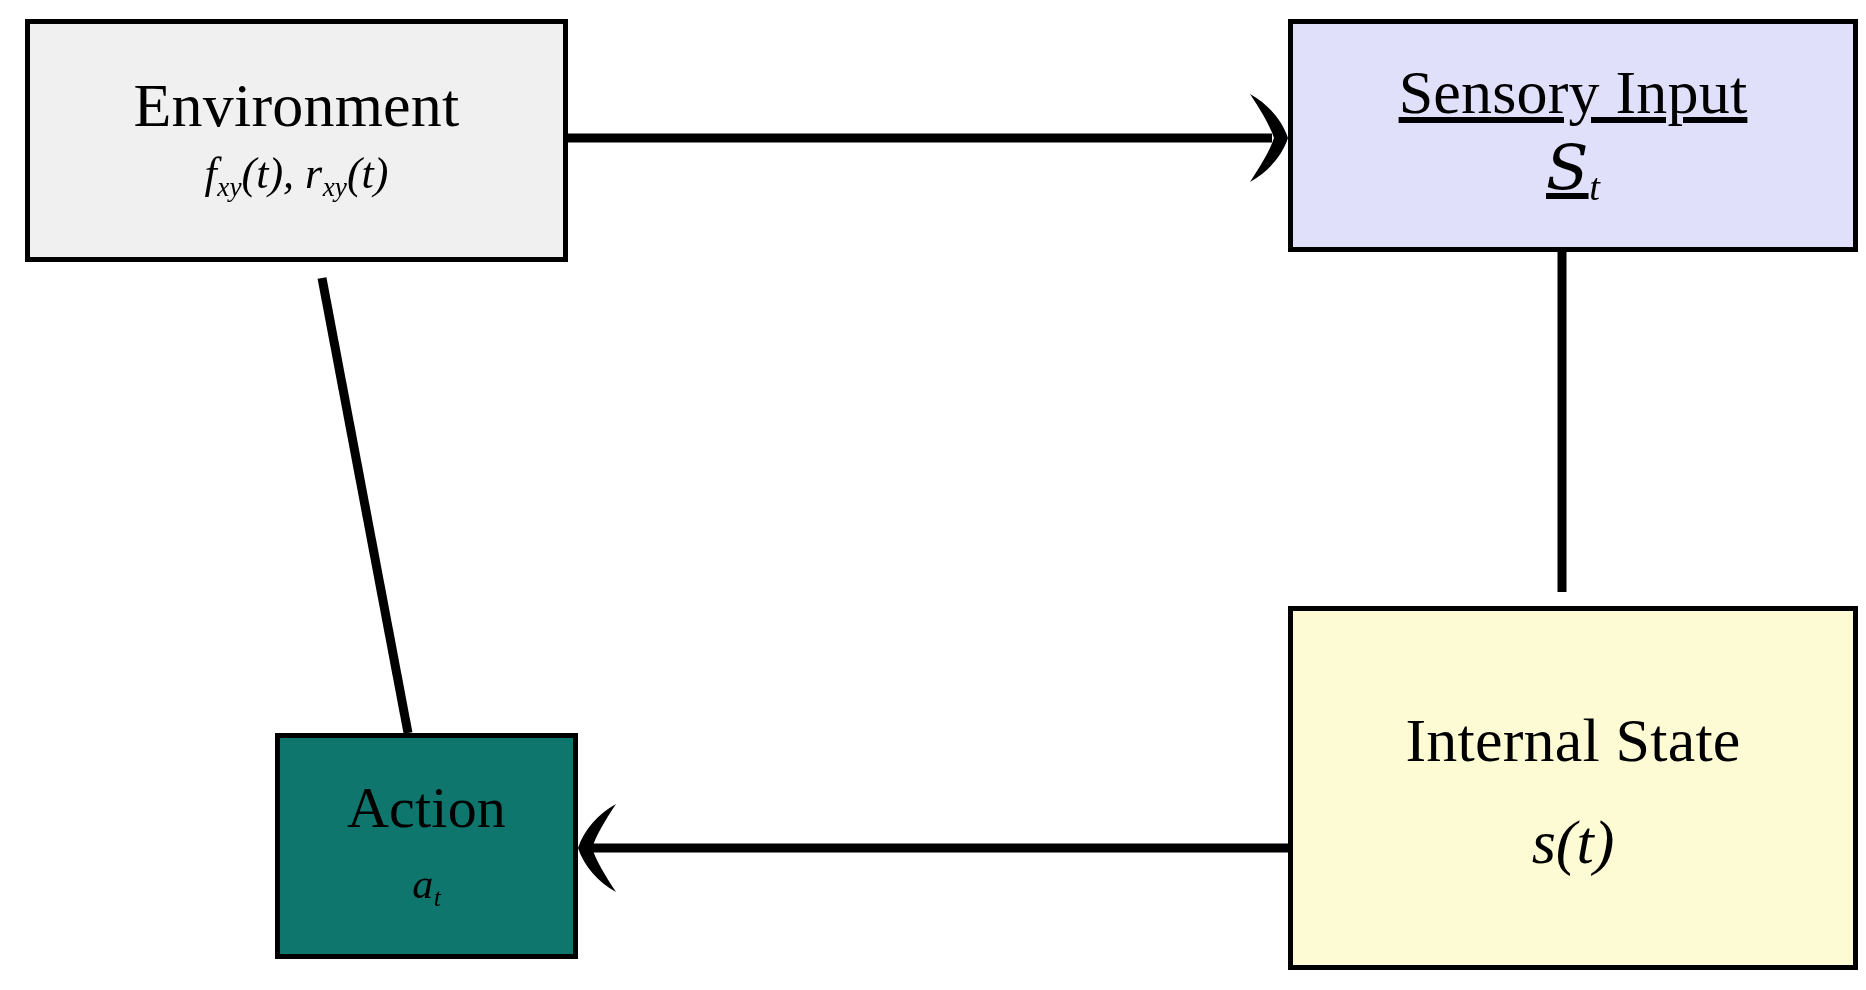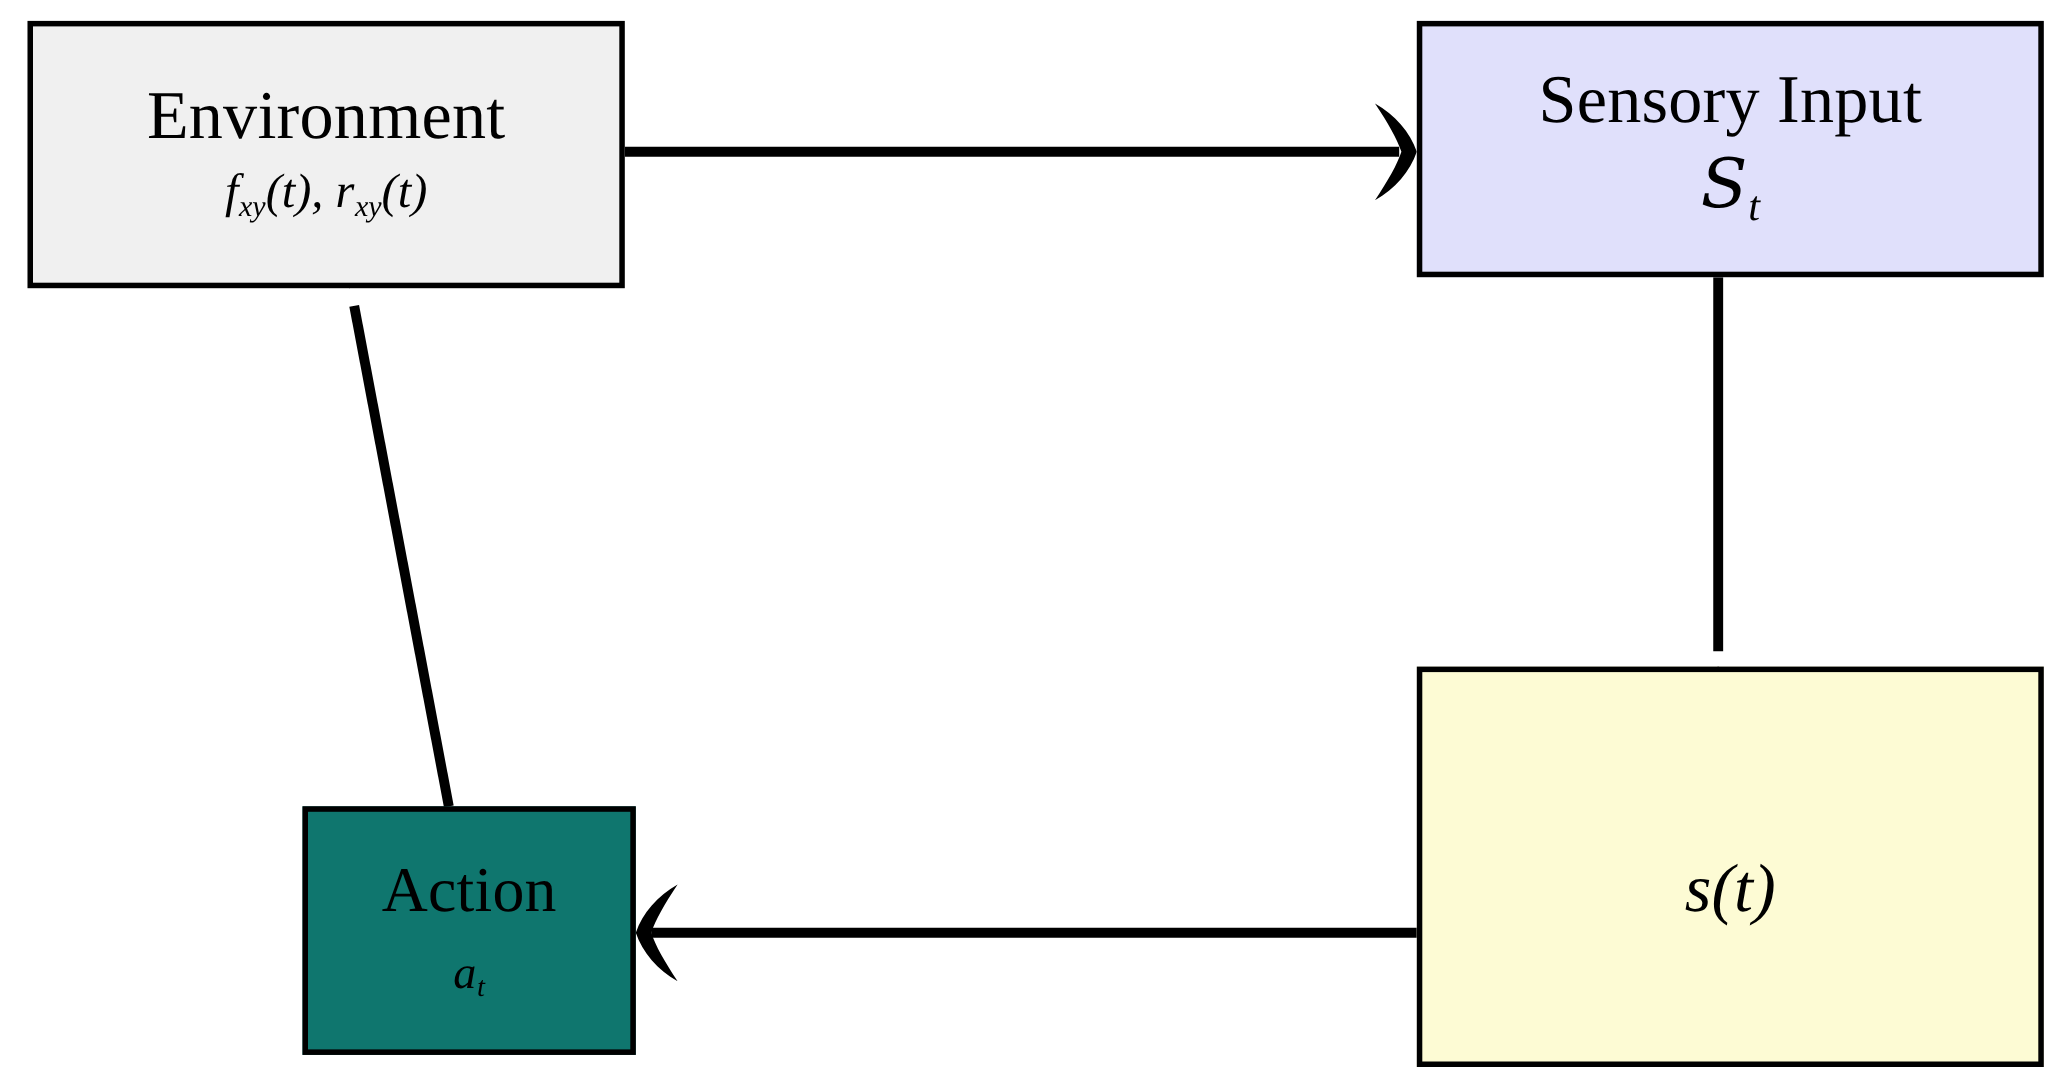--- a/index.html
+++ b/index.html
@@ -67,20 +67,21 @@
   #node-environment {
     left: 25px;  top: 19px;  width: 543px;  height: 243px;
     background: #F0F0F0;
   }
   #node-environment .node-title { margin-top: -6px; }
   #node-environment .node-math { margin-top: 16px; font-size: 44px; }
 
   #node-sensory-input {
     left: 1288px; top: 19px; width: 570px; height: 233px;
     background: #E0E0FB;
+    text-decoration: underline;
   }
   #node-sensory-input .node-title { margin-top: -4px; }
   #node-sensory-input .node-math { margin-top: 14px; font-size: 62px; text-align: center; }
 
   #node-internal-state {
     left: 1288px; top: 606px; width: 570px; height: 364px;
     background: #FDFBD4;
   }
   #node-internal-state .node-title { margin-top: 6px; }
   #node-internal-state .node-math { margin-top: 40px; font-size: 62px; font-style: italic; }
@@ -150,20 +151,21 @@
   </div>
 
   <div class="node-box" id="node-sensory-input" style="background: rgb(224, 224, 251);">
     <div class="node-title">Sensory Input</div>
     <div class="node-math">
       <span class="cal">S</span><span class="sub">t</span>
     </div>
   </div>
 
   <div class="node-box" id="node-internal-state" style="background: rgb(253, 251, 212);">
+    <div class="node-title">Internal State</div>
     <div class="node-math">s(t)</div>
   </div>
 
   <div class="node-box" id="node-action" style="background: #0f766e;">
     <div class="node-title">Action</div>
     <div class="node-math">
       <span>a</span><span class="sub">t</span>
     </div>
   </div>
 

